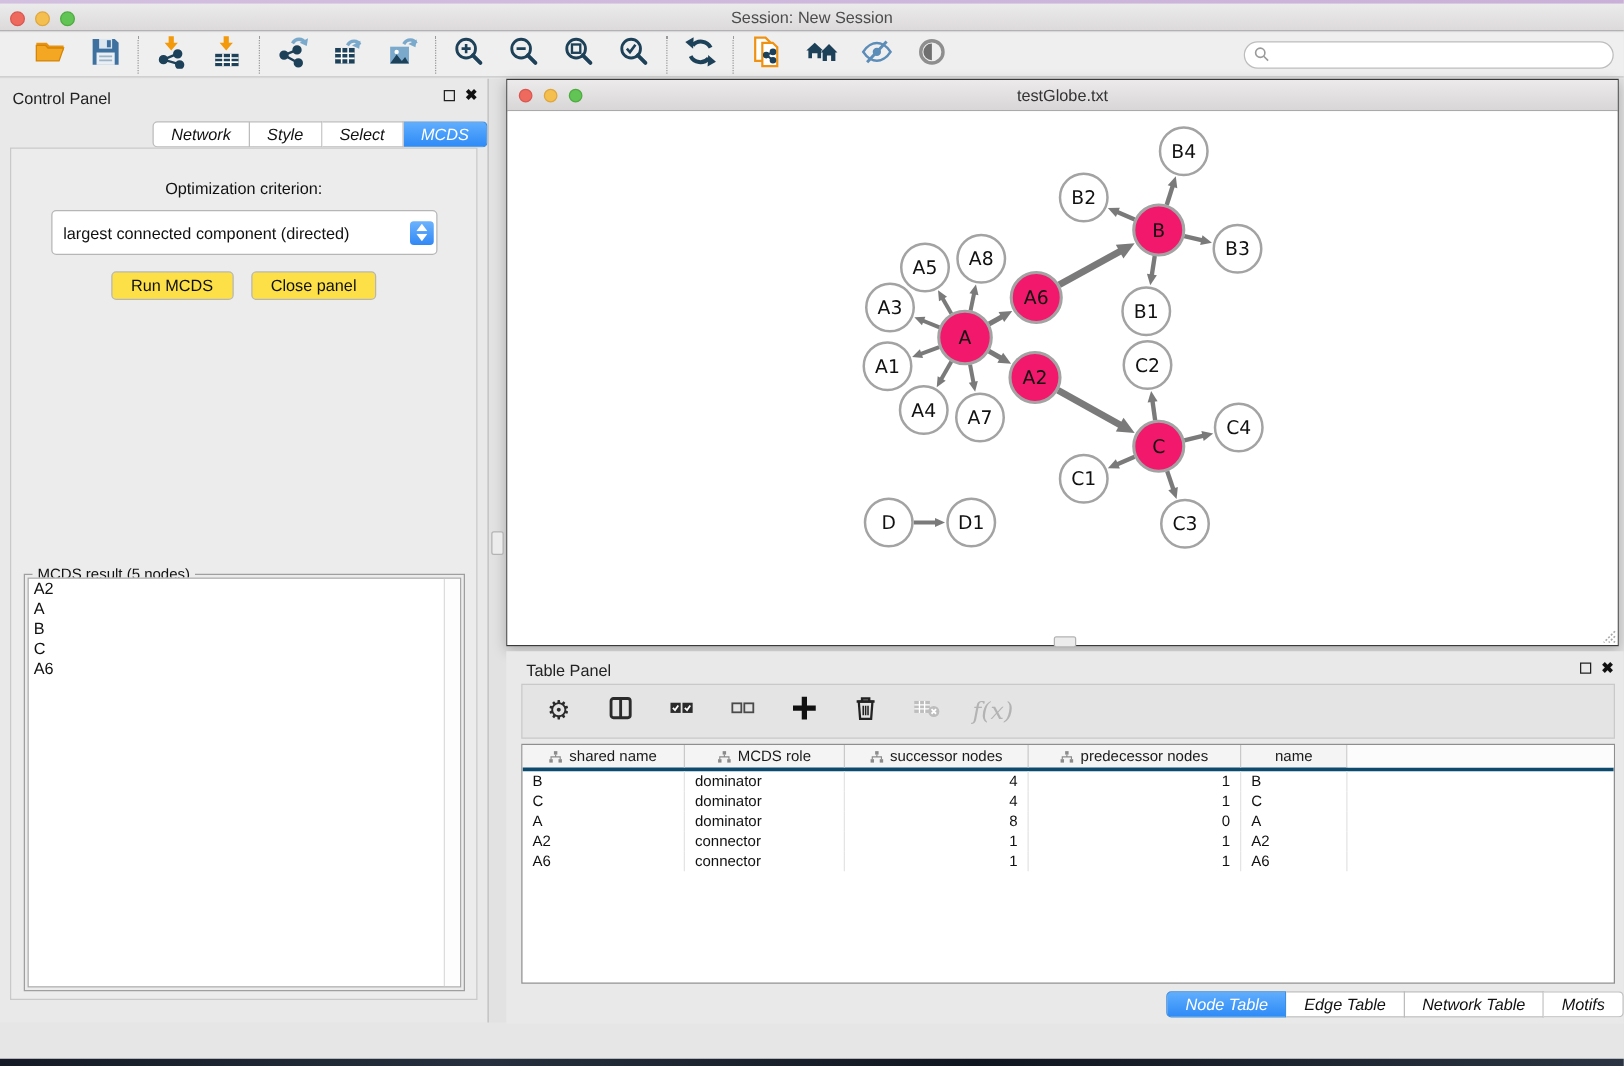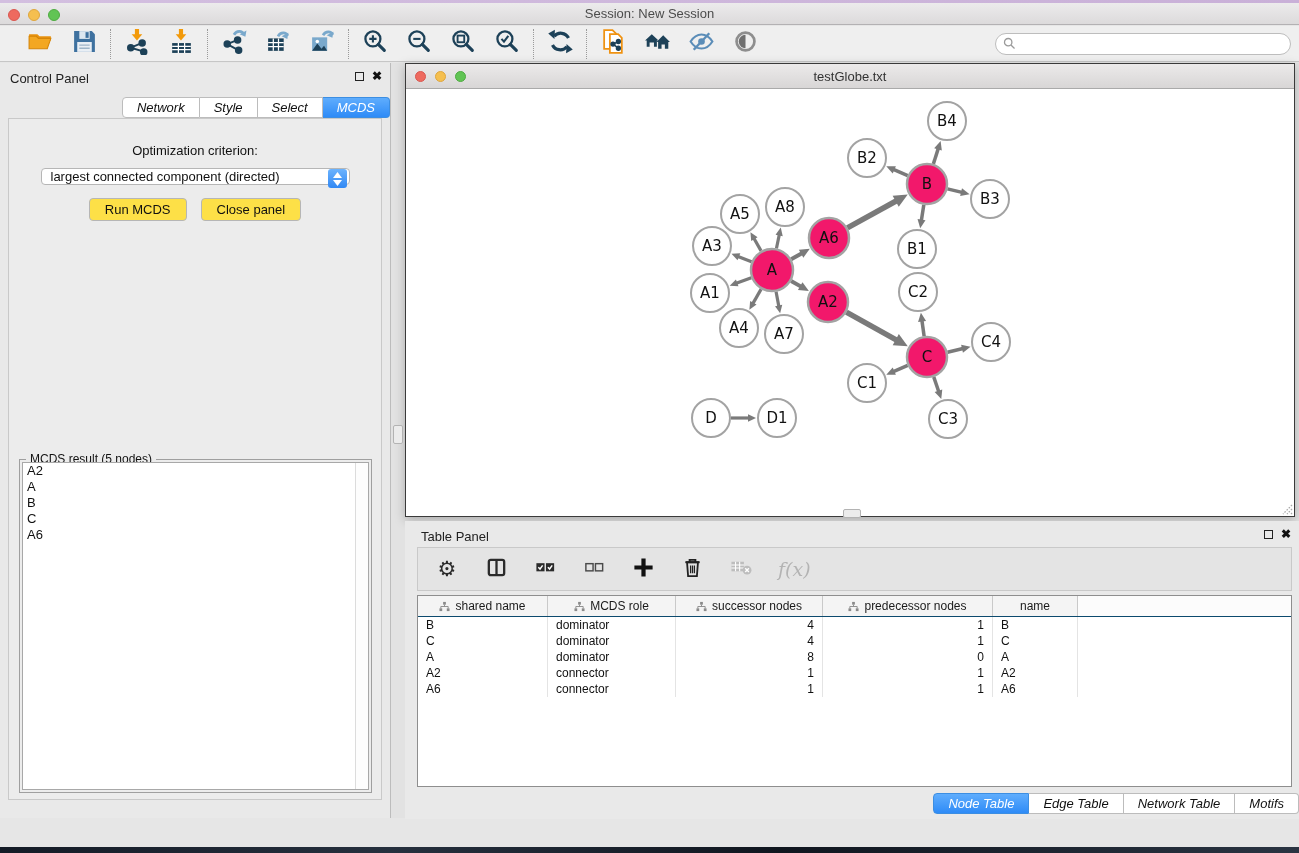--- a/index.html
+++ b/index.html
@@ -52,22 +52,22 @@
   .seg .tab { height:21px; line-height:20px; padding:0 14px; font-size:13px; color:#111;
     background:#fff; border:1px solid #bcbcbc; border-left:none; cursor:default; }
   .seg .tab:first-child { border-left:1px solid #bcbcbc; border-radius:4px 0 0 4px; }
   .seg .tab:last-child { border-radius:0 4px 4px 0; }
   .seg .tab.active { background:linear-gradient(#5fadfd,#2e8bf7); color:#fff; border-color:#3c8ee2; }
 
   .cp-tabs { position:absolute; left:0; right:0; top:34px; }
   .cp-box { position:absolute; left:8px; right:8px; top:55px; bottom:18px;
     background:#ececec; border:1px solid #c9c9c9; }
   .opt-label { margin-top:24px; text-align:center; font-size:13px; color:#111; }
-  .combo { margin:10px auto 0; width:309px; height:17px; background:#fff; border:1px solid #b6b6b6;
-    border-radius:4px; display:flex; position:relative; }
+  .combo { margin:10px auto 0; width:309px; height:36px; background:#fff; border:1px solid #b6b6b6;
+    border-radius:4px; display:flex; align-items:center; position:relative; }
   .combo .cval { flex:1; font-size:13px; padding-left:9px; color:#111; white-space:nowrap; }
   .combo .stepper { width:19px; height:19px; margin-right:2px; border-radius:3px;
     background:linear-gradient(#6cb3fd,#3188f4); display:flex; flex-direction:column; align-items:center; justify-content:center; gap:2px; }
   .combo .stepper svg { width:9px; height:6px; display:block; }
   .btn-row { margin-top:13px; display:flex; justify-content:center; gap:14px; }
   .pbtn { height:23px; padding:0 15px; font-size:13px; color:#111; background:#fde047;
     border:1px solid #b6b6b6; border-radius:4px; line-height:21px; cursor:default; }
 
   .result-fieldset { position:absolute; left:10px; right:9px; top:340px; bottom:6px;
     border:1px solid #9f9f9f; }
@@ -97,21 +97,21 @@
   .table-panel .panel-head .ptitle { left:16px; }
   .tp-toolbar { position:absolute; left:12px; right:7px; top:26px; height:44px;
     background:#e4e4e4; border:1px solid #c9c9c9; display:flex; align-items:center; gap:25px; padding-left:17px; }
   .tp-btn { display:flex; align-items:center; justify-content:center; min-width:24px; height:28px; cursor:default; }
   .tp-btn svg { width:23px; height:23px; }
   .tp-btn .glyph { font-size:21px; color:#2b2b2b; line-height:22px; }
   .fx { font-family:"DejaVu Serif", serif; font-style:italic; font-size:19px; color:#b3b3b3; }
 
   .tp-table { position:absolute; left:12px; right:7px; top:74px; height:192px;
     background:#fff; border:1px solid #8e8e8e; overflow:hidden; }
-  .tp-header { display:flex; height:21px; background:#f4f4f4; border-bottom:1px solid #0c4a6e; }
+  .tp-header { display:flex; height:21px; background:#f4f4f4; border-bottom:3px solid #0c4a6e; }
   .tp-hcell { display:flex; align-items:center; justify-content:center; gap:5px; font-size:12px;
     color:#1a1a1a; border-right:1px solid #c9c9c9; cursor:default; }
   .tp-hcell.filler { flex:1; background:#fcfcfc; border-right:none; }
   .tp-row { display:flex; height:16px; }
   .tp-cell { font-size:12px; color:#111; line-height:16px; border-right:1px solid #e4e4e4; padding:0 8px;
     white-space:nowrap; overflow:hidden; }
   .tp-cell.num { text-align:right; }
   .tp-cell.filler { flex:1; border-right:none; }
 
   .tp-tabs { position:absolute; left:0; right:0; top:272px; }

